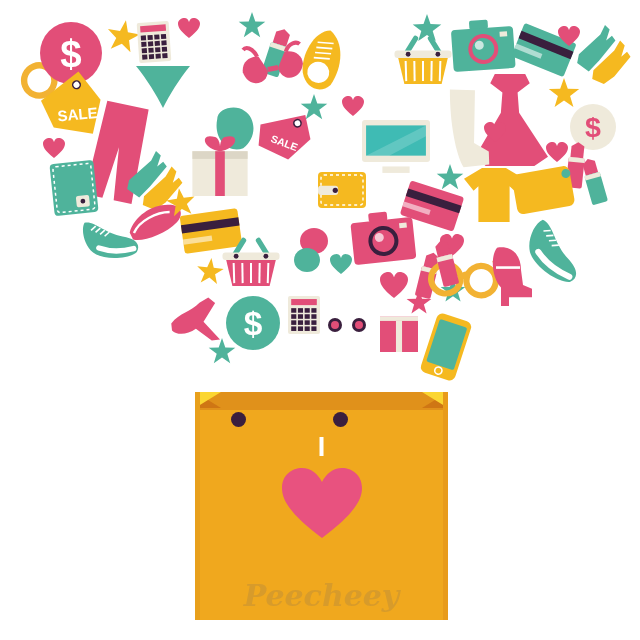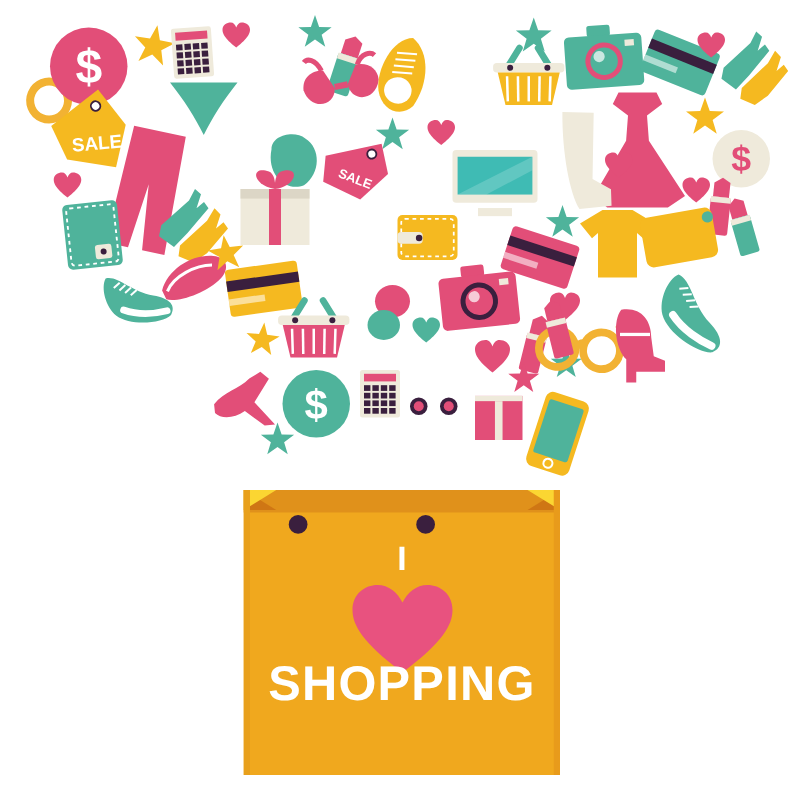--- a/index.html
+++ b/index.html
@@ -584,16 +584,16 @@
     <div class="bag-edge-l"></div>
     <div class="bag-edge-r"></div>
     <div class="knot k1"></div>
     <div class="knot k2"></div>
     <div class="bag-text bag-i">I</div>
     <div class="bag-heart">
       <svg width="84" height="74" viewBox="0 0 84 74">
           <path d="M42 72 C10 48 2 34 2 22 C2 9 12 2 22 2 C31 2 38 8 42 16 C46 8 53 2 62 2 C72 2 82 9 82 22 C82 34 74 48 42 72 Z" fill="#E8527F"></path>
         </svg>
     </div>
-    <div class="bag-text bag-word">SHOPPING</div>
+    <div class="watermark">Peecheey</div>
   </div>
 
 </div>
 
 </body></html>

